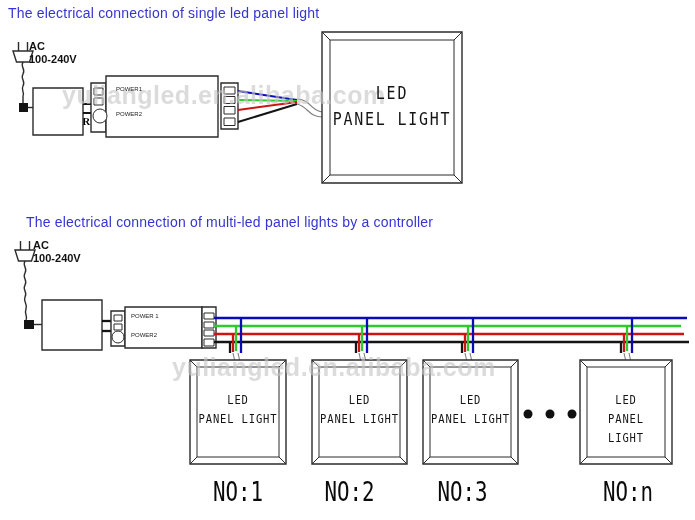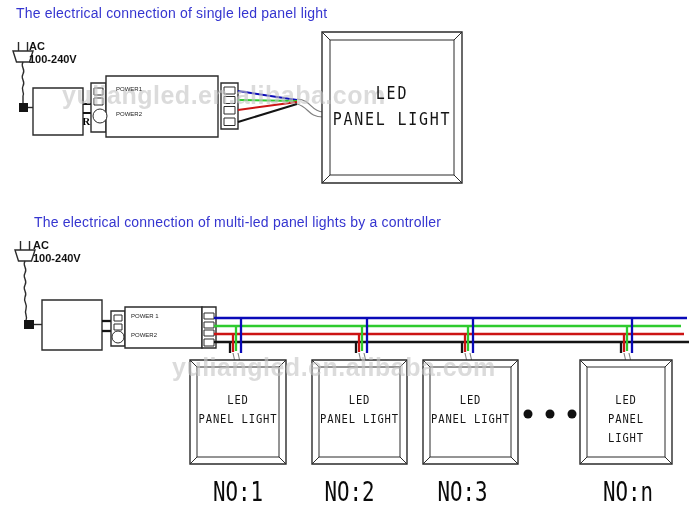--- a/index.html
+++ b/index.html
@@ -2,21 +2,21 @@
 <html style="--title_text: #3535d0; --wire_blue: #0a0ab8; --wire_green: #2ecb2e; --wire_red: #cc1414; --wire_black: #141414; --outline: #2b2b2b; --cable: #808080; --watermark: #c6c6c6; --dot: #101010;"><head>
 <meta charset="utf-8">
 <style>
   html,body{margin:0;padding:0;background:#fff;}
   #stage{
     position:relative;width:695px;height:520px;background:#fff;overflow:hidden;
     font-family:"Liberation Sans",sans-serif;
   }
   .abs{position:absolute;}
   .title{
-    font-size:14px;color:var(--title_text);letter-spacing:.2px;z-index:4;margin-left:8px;
+    font-size:14px;color:var(--title_text);letter-spacing:.2px;z-index:4;
   }
   .watermark{
     font-family:"Liberation Sans",sans-serif;font-weight:bold;
     font-size:25px;color:var(--watermark);opacity:.62;letter-spacing:.5px;
     z-index:3;white-space:nowrap;pointer-events:none;
   }
   svg{position:absolute;left:0;top:0;z-index:1;}
   svg *{vector-effect:non-scaling-stroke;}
   .ln{stroke:var(--outline);fill:none;stroke-width:1.4px;}
   .box{fill:#fff;stroke:var(--outline);stroke-width:1.4px;}

